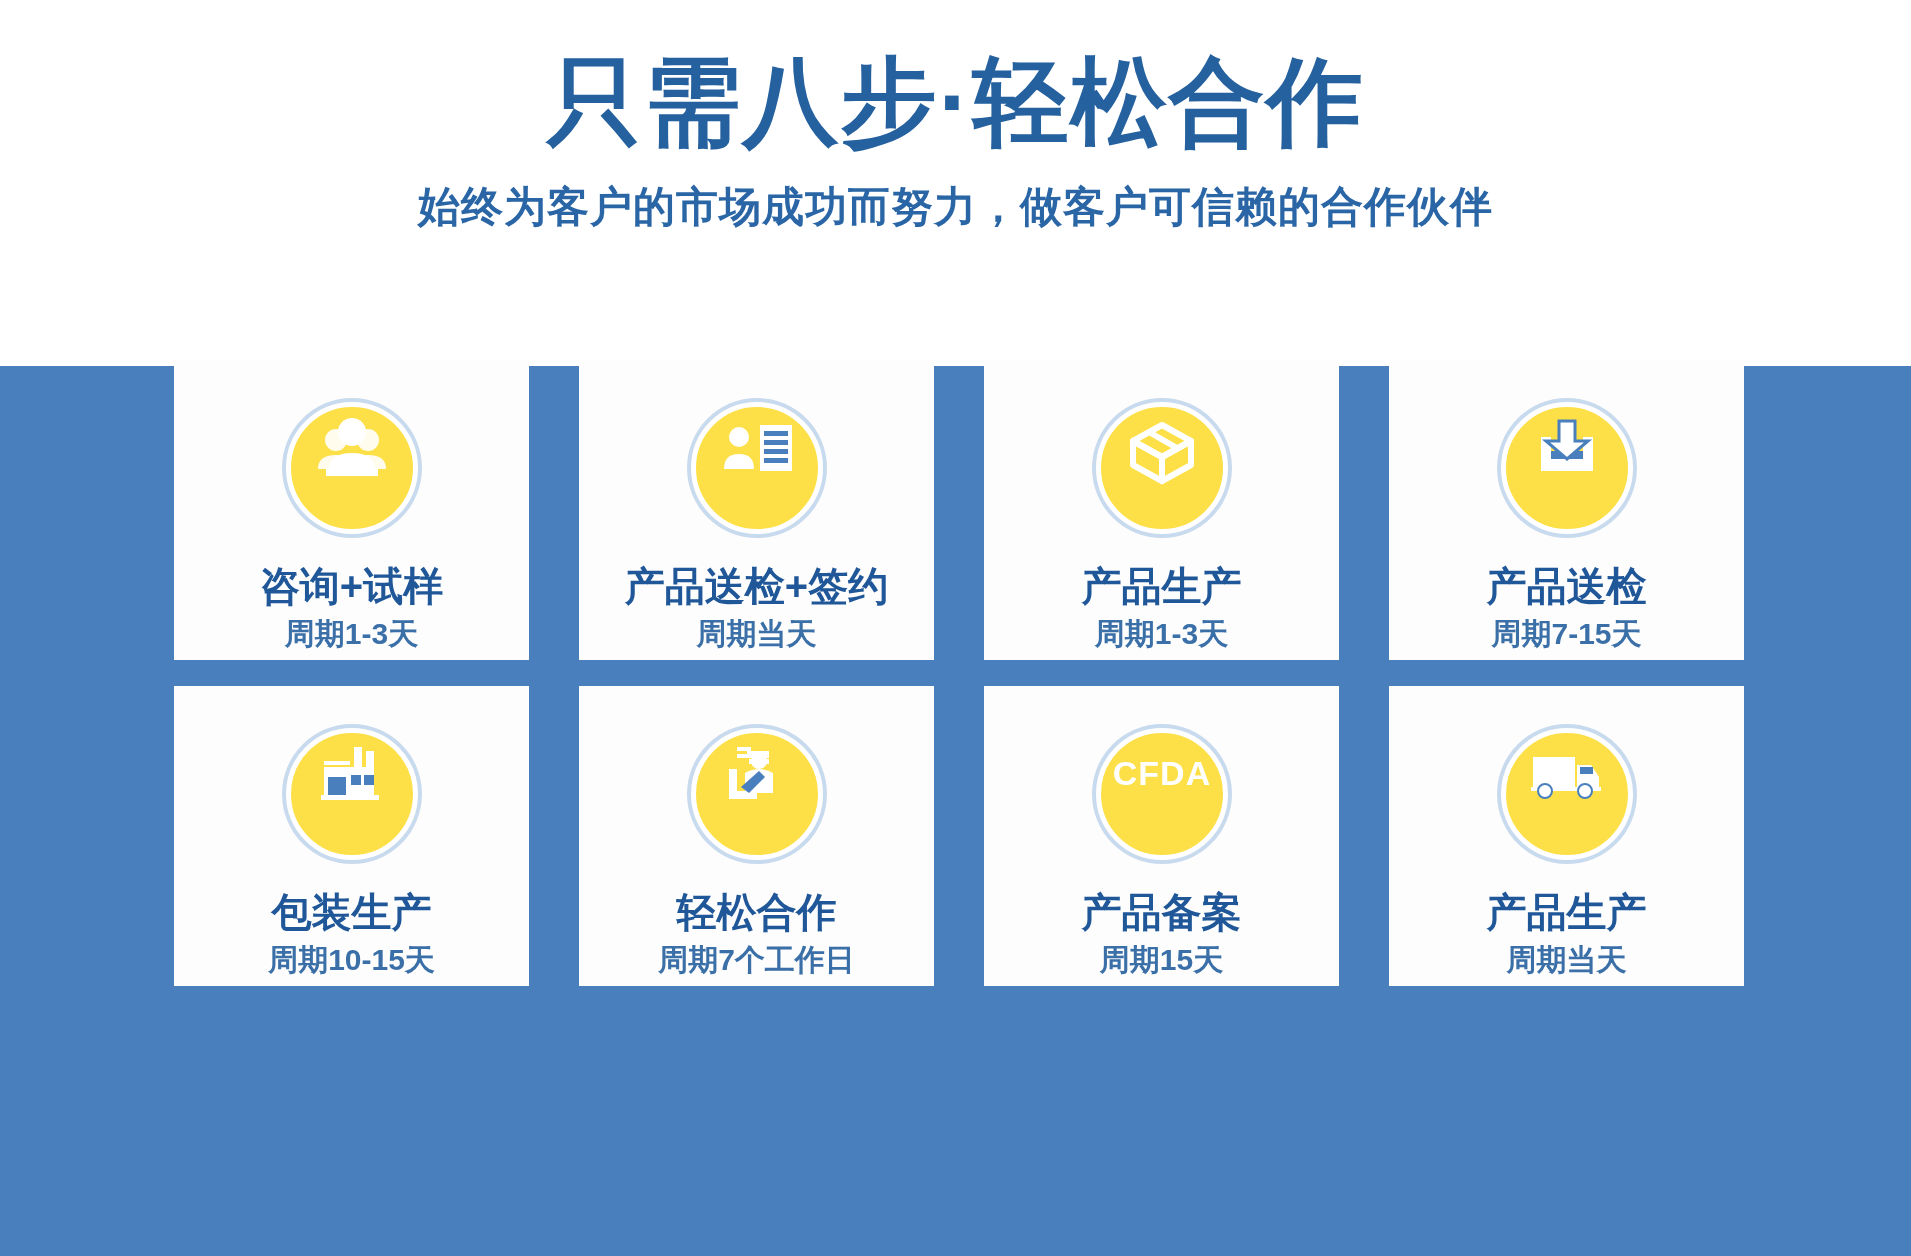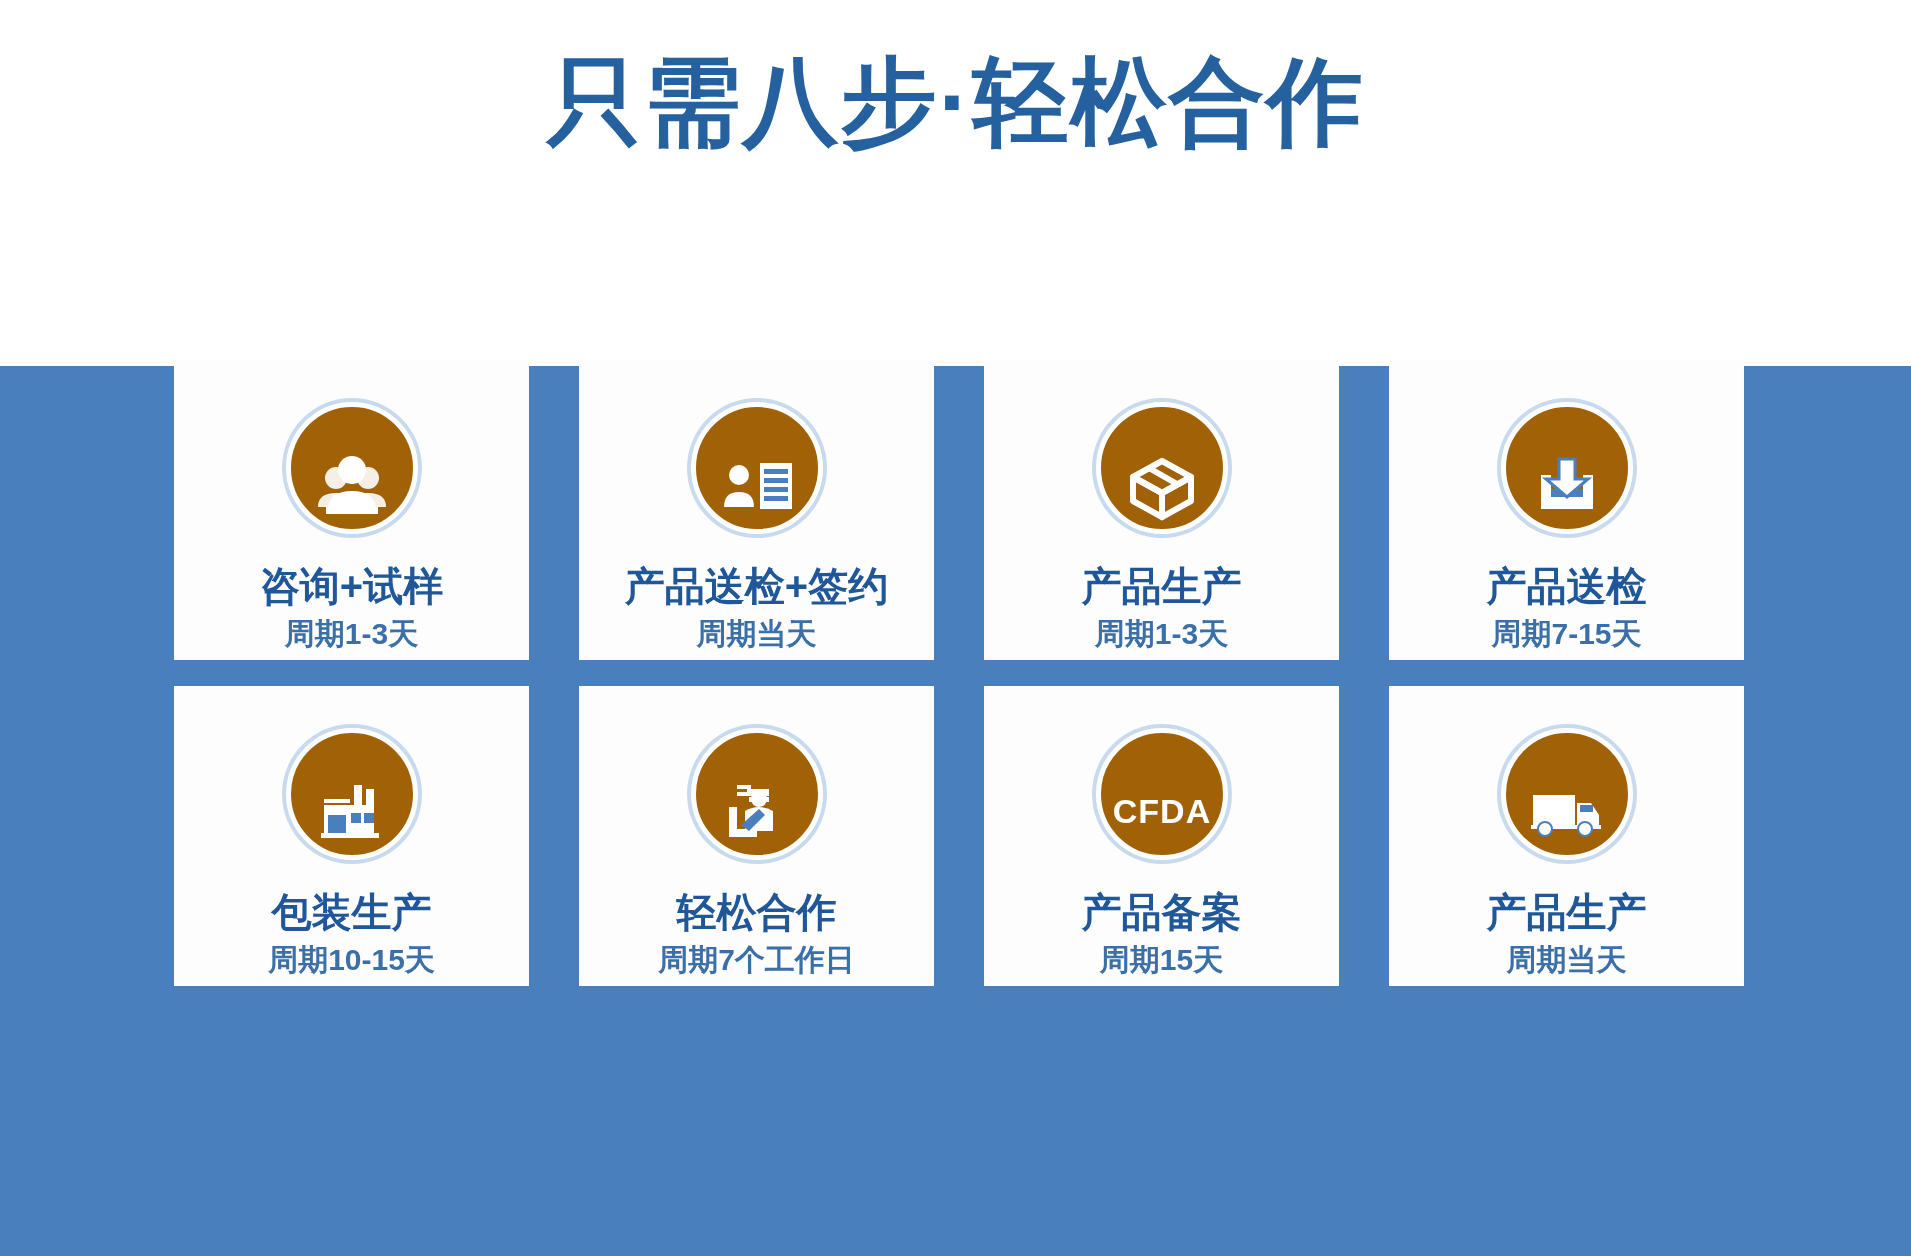--- a/index.html
+++ b/index.html
@@ -54,24 +54,24 @@
   .card{
     background:#fdfdfd;
     display:flex;flex-direction:column;align-items:center;justify-content:flex-start;
     padding-top:42px;
     box-sizing:border-box;
   }
 
   .icon-wrap{
     width:132px;height:132px;
     border-radius:50%;
-    background:#a16207;
+    background:#fde047;
     border:5px solid #ffffff;
     box-shadow:0 0 0 4px #c8daee;
-    display:flex;align-items:flex-end;justify-content:center;
+    display:flex;align-items:flex-start;justify-content:center;
     box-sizing:border-box;
   }
   .icon-wrap svg{display:block;}
 
   .card-title{
     margin-top:30px;
     font-size:40px;
     font-weight:bold;
     color:#1f5799;
     line-height:1.1;
@@ -90,20 +90,21 @@
     font-size:34px;font-weight:bold;fill:#ffffff;letter-spacing:1px;
   }
 </style>
 </head>
 <body>
 
 <div class="page">
 
   <div class="header">
     <div class="main-title">只需八步·轻松合作</div>
+    <div class="sub-title">始终为客户的市场成功而努力，做客户可信赖的合作伙伴</div>
   </div>
 
   <div class="band">
     <div class="grid">
 
       <div class="card">
         <div class="icon-wrap">
           <svg width="84" height="84" viewBox="0 0 84 84" aria-hidden="true">
             <circle cx="26" cy="33" r="11" fill="#ffffff" opacity="0.9"></circle>
             <path d="M8 62 q0-14 18-14 q18 0 18 14 z" fill="#ffffff" opacity="0.9"></path>

